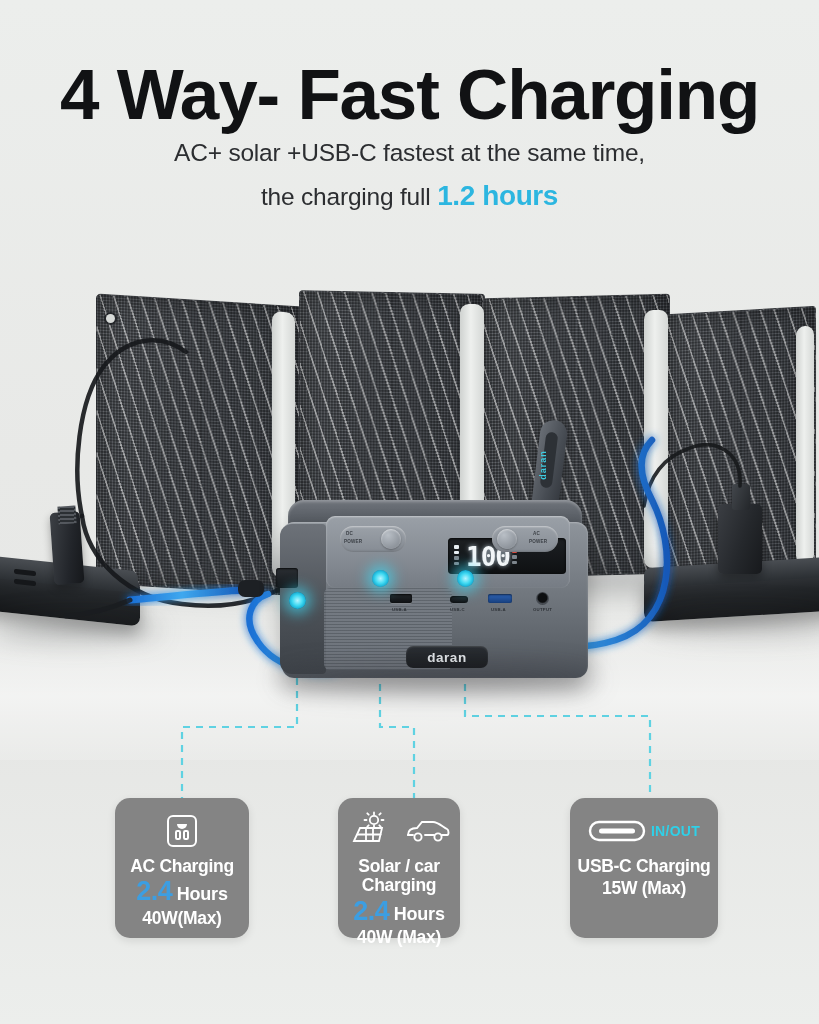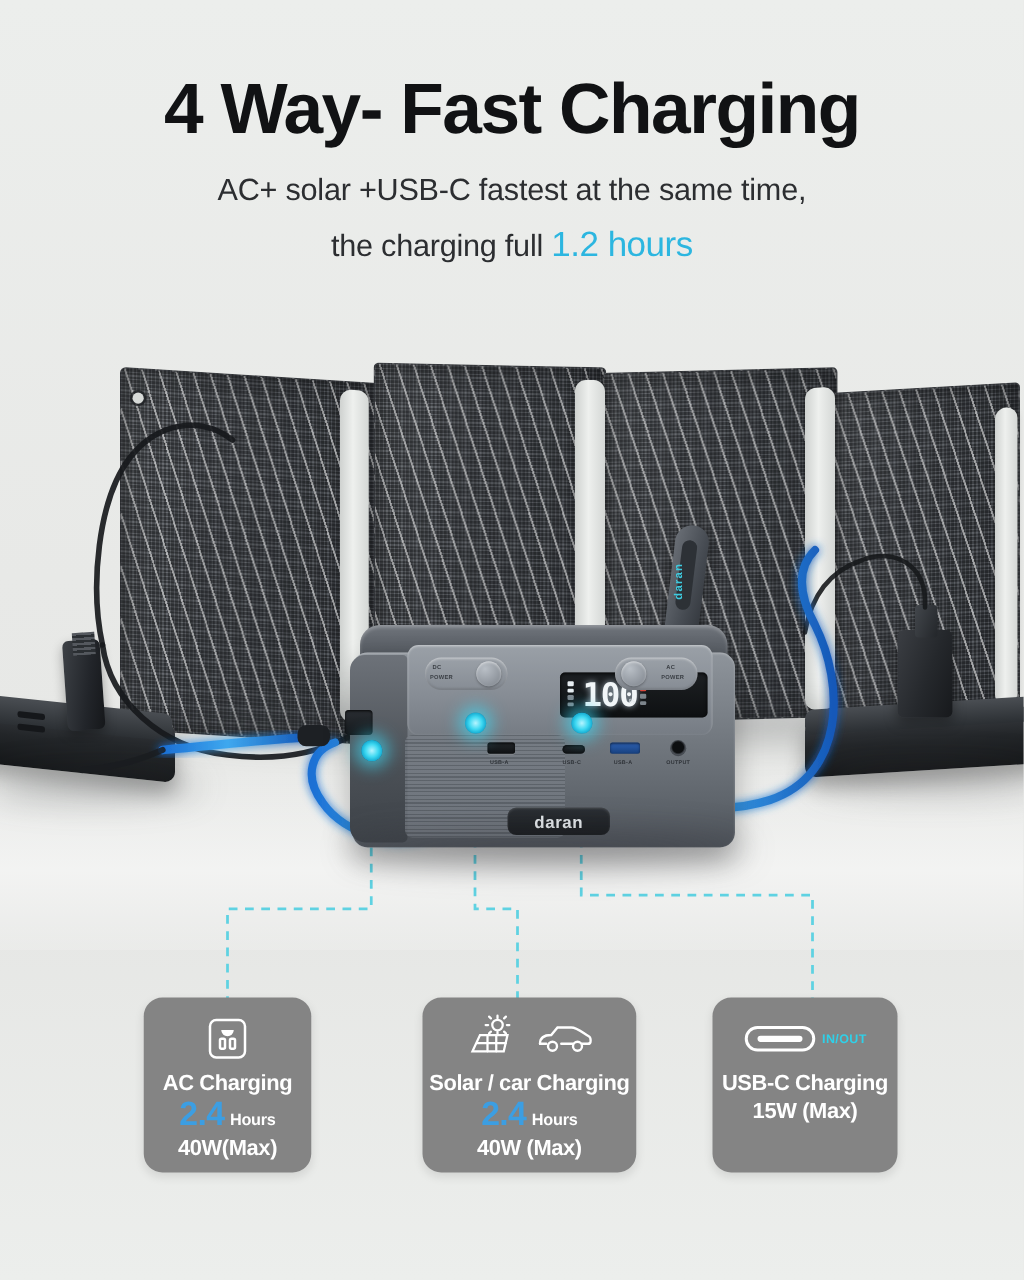--- a/index.html
+++ b/index.html
@@ -6,27 +6,27 @@
   body{
     width:819px;height:1024px;overflow:hidden;
     font-family:"Liberation Sans","DejaVu Sans",sans-serif;
     background:#e9eae8;
   }
   #stage{position:relative;width:819px;height:1024px;overflow:hidden;
     background:linear-gradient(180deg,#eceeec 0%,#e8e9e7 45%,#e6e7e5 72%,#eceeec 100%);}
 
   
   .headline{position:absolute;left:0;top:54px;width:819px;text-align:center;
-    font-size:57px;font-weight:700;letter-spacing:-1.2px;color:#111214;
+    font-size:71px;font-weight:700;letter-spacing:-1.2px;color:#111214;
     font-family:"Liberation Sans",sans-serif;}
   .sub1{position:absolute;left:0;top:139px;width:819px;text-align:center;
     font-size:24.5px;font-weight:500;color:#2c2e31;letter-spacing:-.2px;}
   .sub2{position:absolute;left:0;top:180px;width:819px;text-align:center;
     font-size:24.5px;font-weight:500;color:#2c2e31;letter-spacing:-.2px;}
-  .sub2 .hl{color:#2cb6e0;font-weight:400;font-size:28px;letter-spacing:-.4px;}
+  .sub2 .hl{color:#2cb6e0;font-weight:700;font-size:28px;letter-spacing:-.4px;}
 
   
   .floor{position:absolute;left:0;top:600px;width:819px;height:160px;
     background:linear-gradient(180deg,rgba(255,255,255,0) 0%,rgba(255,255,255,.5) 60%,rgba(255,255,255,.15) 100%);}
   .shadow{position:absolute;border-radius:50%;filter:blur(13px);}
 
   
   .panel-wrap{position:absolute;left:96px;top:292px;width:718px;height:300px;}
   .panel{position:absolute;border:1px solid rgba(40,42,46,.55);
     background:
@@ -91,23 +91,23 @@
   .dash-svg{position:absolute;left:0;top:0;width:819px;height:1024px;pointer-events:none;}
 
   
   .cards{position:absolute;left:0;top:798px;width:819px;height:144px;}
   .card{position:absolute;top:0;height:140px;border-radius:15px;
     background:#848484;text-align:center;color:#fff;box-shadow:0 3px 8px rgba(0,0,0,.10);}
   .card-icon{height:46px;display:flex;align-items:center;justify-content:center;margin-top:10px;gap:5px;}
   .card-title{font-size:17.5px;font-weight:600;letter-spacing:-.3px;margin-top:3px;line-height:1.1;}
   .card-hours{margin-top:1px;line-height:1.05;}
   .card-hours .num{font-size:27px;font-weight:700;color:#3c9ee2;letter-spacing:-.5px;}
-  .card-hours .unit{font-size:13px;font-weight:600;letter-spacing:-.2px;}
+  .card-hours .unit{font-size:18px;font-weight:600;letter-spacing:-.2px;}
   .card-watt{font-size:17.5px;font-weight:600;margin-top:2px;letter-spacing:-.3px;}
-  .inout{font-size:10px;font-weight:700;color:#2fd0e8;letter-spacing:.3px;}
+  .inout{font-size:14px;font-weight:700;color:#2fd0e8;letter-spacing:.3px;}
 </style>
 </head>
 <body>
 
 <div id="stage">
 
   <div class="headline">4 Way- Fast Charging</div>
   <div class="sub1">AC+ solar +USB-C fastest at the same time,</div>
   <div class="sub2"><span>the charging full </span><span class="hl">1.2 hours</span></div>
 
@@ -284,21 +284,21 @@
         </svg>
       </div>
       <div class="card-title">AC Charging</div>
       <div class="card-hours">
         <span class="num">2.4</span>
         <span class="unit">Hours</span>
       </div>
       <div class="card-watt">40W(Max)</div>
     </div>
 
-    <div class="card" style="left:338px;width:171px;">
+    <div class="card" style="left:338px;width:122px;">
       <div class="card-icon">
         <svg width="52" height="40" viewBox="0 0 52 40" fill="none" stroke="#ffffff" stroke-width="1.8" stroke-linecap="round">
           <circle cx="26" cy="9" r="4.2"></circle>
           <path d="M26 1.5v2M26 14.5v2M33.5 9h2M16.5 9h2M31.3 3.7l1.4-1.4M19.3 15.7l1.4-1.4M31.3 14.3l1.4 1.4M19.3 2.3l1.4 1.4"></path>
           <path d="M6 30 L12 17 H34 L31 30 Z"></path>
           <path d="M9.6 23.5H32.6M18 17v13M25 17v13"></path>
         </svg>
         <svg width="46" height="30" viewBox="0 0 46 30" fill="none" stroke="#ffffff" stroke-width="1.9" stroke-linecap="round">
           <path d="M3 19 C3 13 8 12 12 12 L17 6 H28 C33 6 38 11 42 13 C44 14 44 19 42 19"></path>
           <path d="M3 19 h5M20 19 h9M37 19 h5"></path>

